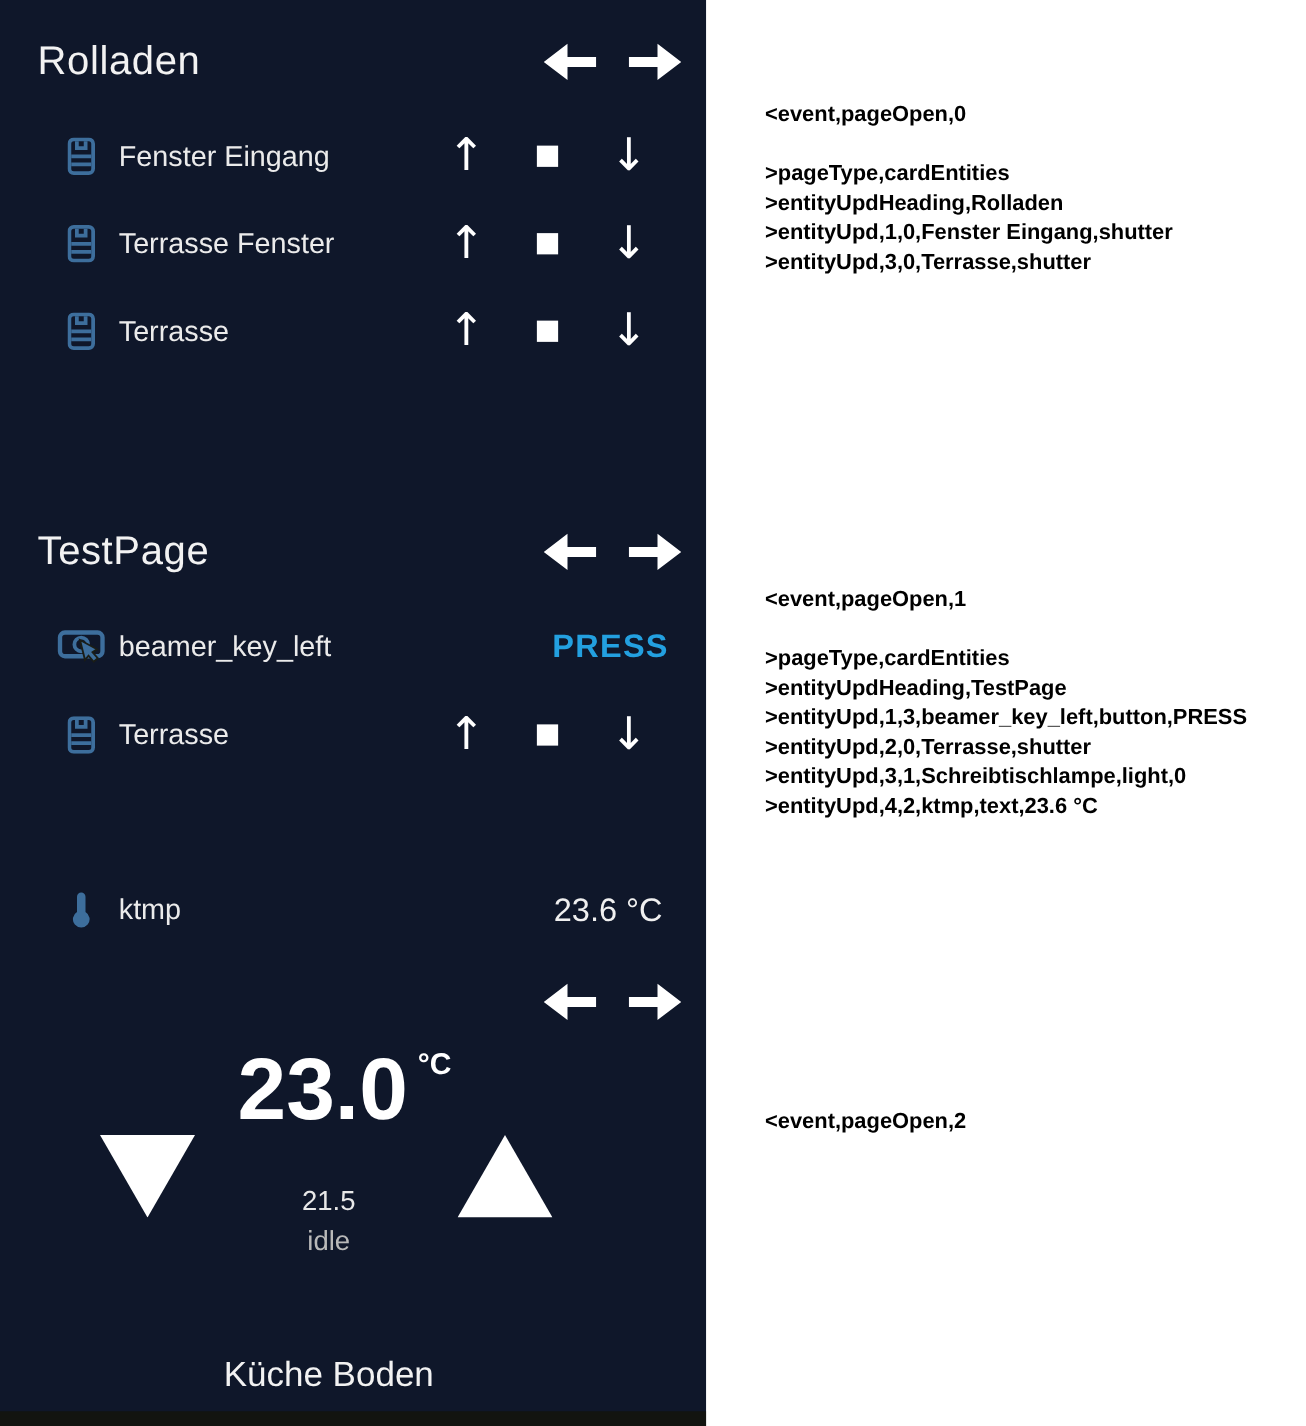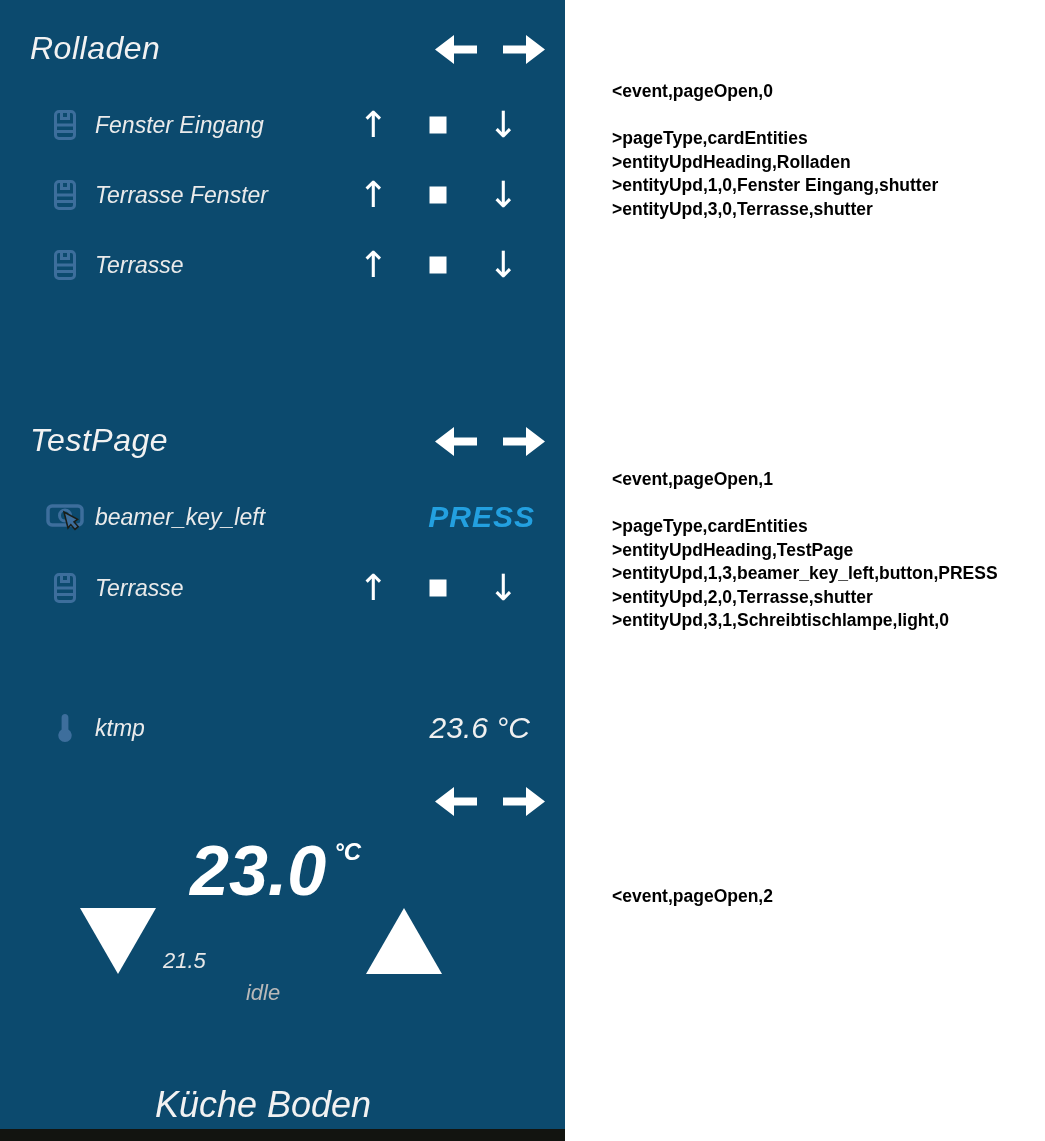--- a/index.html
+++ b/index.html
@@ -3,56 +3,56 @@
 <meta charset="utf-8">
 <style>
   html,body{margin:0;padding:0;}
   body{
     width:1045px;height:1141px;position:relative;background:#ffffff;
     font-family:"Liberation Sans",sans-serif;overflow:hidden;
   }
   
   .panel{
     position:absolute;left:0;top:0;width:565px;height:1141px;
-    background:#0c4a6e;color:#efefef;font-style:italic;
+    background:#0f172a;color:#efefef;
   }
   .bottom-strip{position:absolute;left:0;bottom:0;width:565px;height:12px;background:#121410;}
   .screen-title{
     position:absolute;left:30px;font-size:32px;font-weight:400;color:#f2f2f2;letter-spacing:.5px;
   }
   .nav-arrows{position:absolute;right:20px;display:flex;gap:26px;}
   .nav-arrows svg{display:block;}
   .row{position:absolute;left:0;width:565px;height:70px;}
   .ent-icon{position:absolute;left:45px;width:40px;top:50%;transform:translateY(-50%);
     display:flex;justify-content:center;align-items:center;}
   .ent-label{position:absolute;left:95px;top:50%;transform:translateY(-50%);
     font-size:23px;color:#ebebeb;white-space:nowrap;}
   .ctl{position:absolute;top:50%;transform:translate(-50%,-50%);color:#ffffff;
     font-family:"DejaVu Sans",sans-serif;font-size:36px;line-height:1;cursor:default;}
   .ctl.up{left:373px;} .ctl.stop{left:438px;} .ctl.down{left:503px;}
   .stop-box{display:block;width:17px;height:17px;background:#ffffff;}
-  .ent-value{position:absolute;top:50%;transform:translateY(-50%);font-size:30px;white-space:nowrap;text-align:right;}
+  .ent-value{position:absolute;top:50%;transform:translateY(-50%);font-size:26px;white-space:nowrap;text-align:right;}
   .press{right:30px;color:#23a0e0;font-weight:700;letter-spacing:1px;}
   .textval{right:35px;color:#f0f0f0;}
   
   .toggle{position:absolute;right:37px;top:50%;transform:translateY(-50%);
     width:60px;height:24px;border-radius:12px;background:#4b4b4b;}
   .toggle-knob{position:absolute;left:-2px;top:-5px;width:34px;height:34px;border-radius:50%;background:#9d9d9d;}
   
   .thermo-temp{position:absolute;left:190px;top:836px;font-weight:700;color:#ffffff;white-space:nowrap;}
   .thermo-temp .cur{font-size:70px;line-height:1;}
   .thermo-temp .unit{font-size:24px;vertical-align:top;position:relative;top:2px;margin-left:8px;}
   .thermo-tri{position:absolute;top:908px;}
   .thermo-tri.down{left:80px;} .thermo-tri.up{left:366px;}
-  .thermo-target{position:absolute;left:163px;width:200px;top:948px;text-align:left;
+  .thermo-target{position:absolute;left:163px;width:200px;top:948px;text-align:center;
     font-size:22px;color:#e8e8e8;}
   .thermo-state{position:absolute;left:163px;width:200px;top:980px;text-align:center;
     font-size:22px;color:#b9b9b9;}
   .thermo-title{position:absolute;left:113px;width:300px;top:1084px;text-align:center;
-    font-size:36px;color:#f2f2f2;}
+    font-size:28px;color:#f2f2f2;}
   
   .protocol{position:absolute;left:565px;top:0;width:579px;height:1141px;background:#ffffff;padding-left:24px;}
   .proto-block{position:absolute;left:47px;color:#000000;font-weight:700;
     font-size:17.5px;line-height:23.5px;white-space:nowrap;}
   .proto-lines{margin-top:23.5px;}
   .b1{top:80px;} .b2{top:468px;} .b3{top:885px;}
 </style>
 </head>
 <body>
 
@@ -209,20 +209,21 @@
   </div>
 
   <div class="proto-block b2">
     <div>&lt;event,pageOpen,1</div>
     <div class="proto-lines">
       <div>&gt;pageType,cardEntities</div>
       <div>&gt;entityUpdHeading,TestPage</div>
       <div>&gt;entityUpd,1,3,beamer_key_left,button,PRESS</div>
       <div>&gt;entityUpd,2,0,Terrasse,shutter</div>
       <div>&gt;entityUpd,3,1,Schreibtischlampe,light,0</div>
+      <div>&gt;entityUpd,4,2,ktmp,text,23.6 °C</div>
     </div>
   </div>
 
   <div class="proto-block b3">
     <div>&lt;event,pageOpen,2</div>
   </div>
 
 </div>
 
 </body></html>

